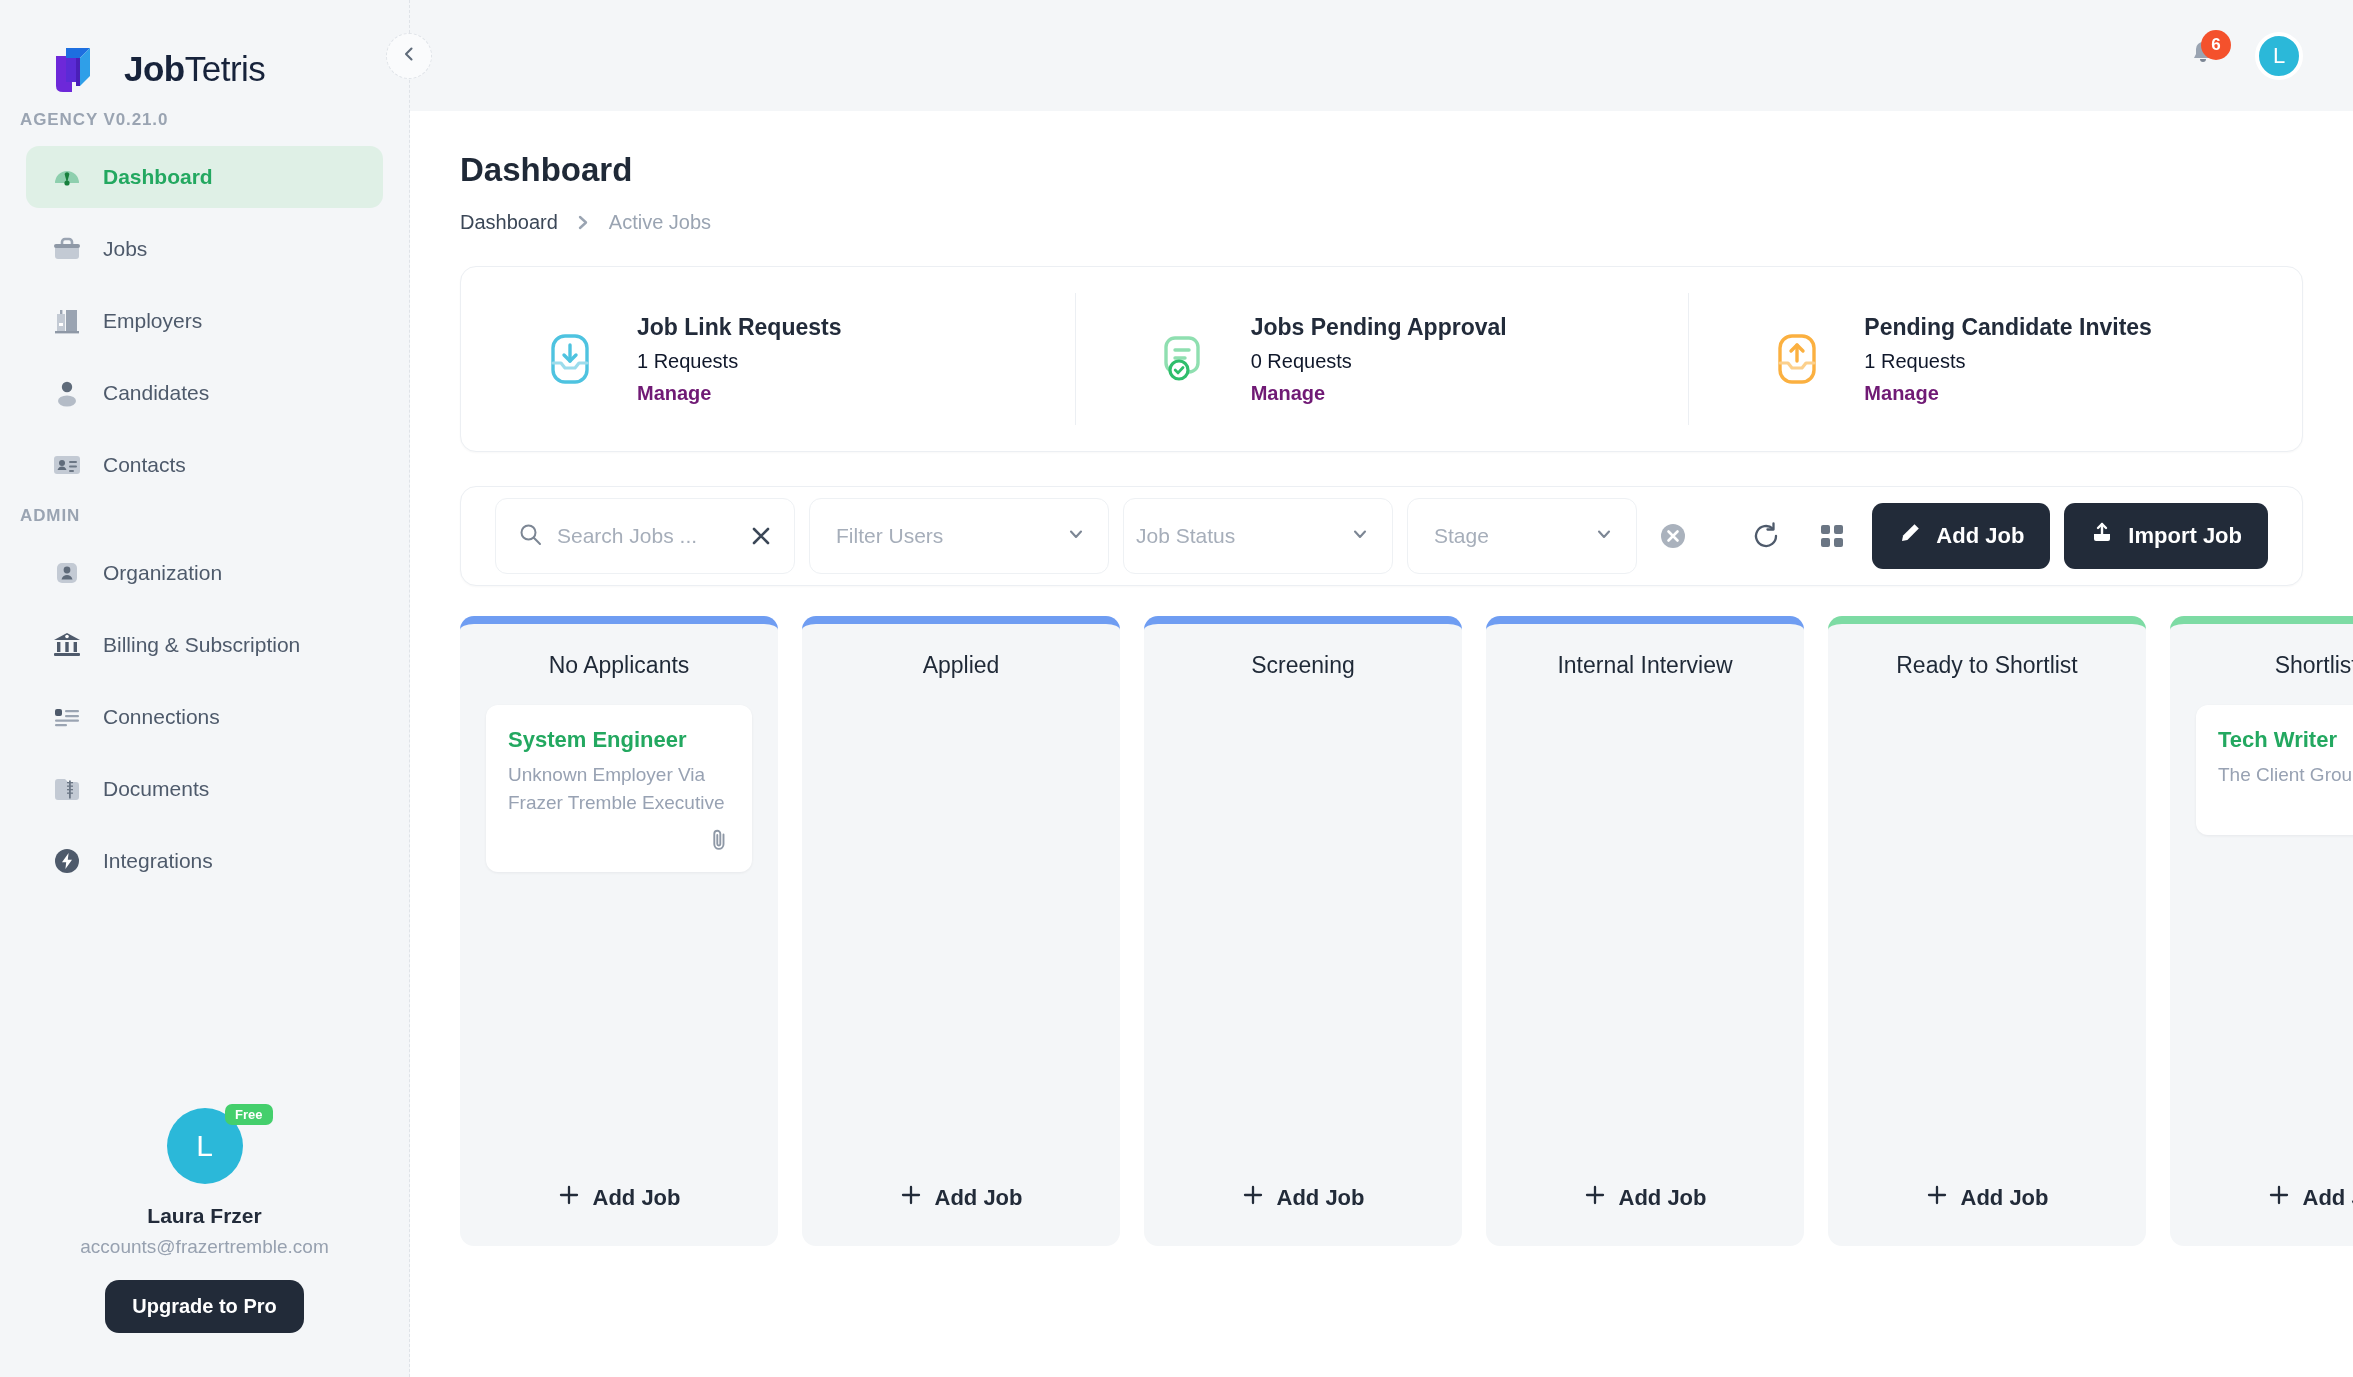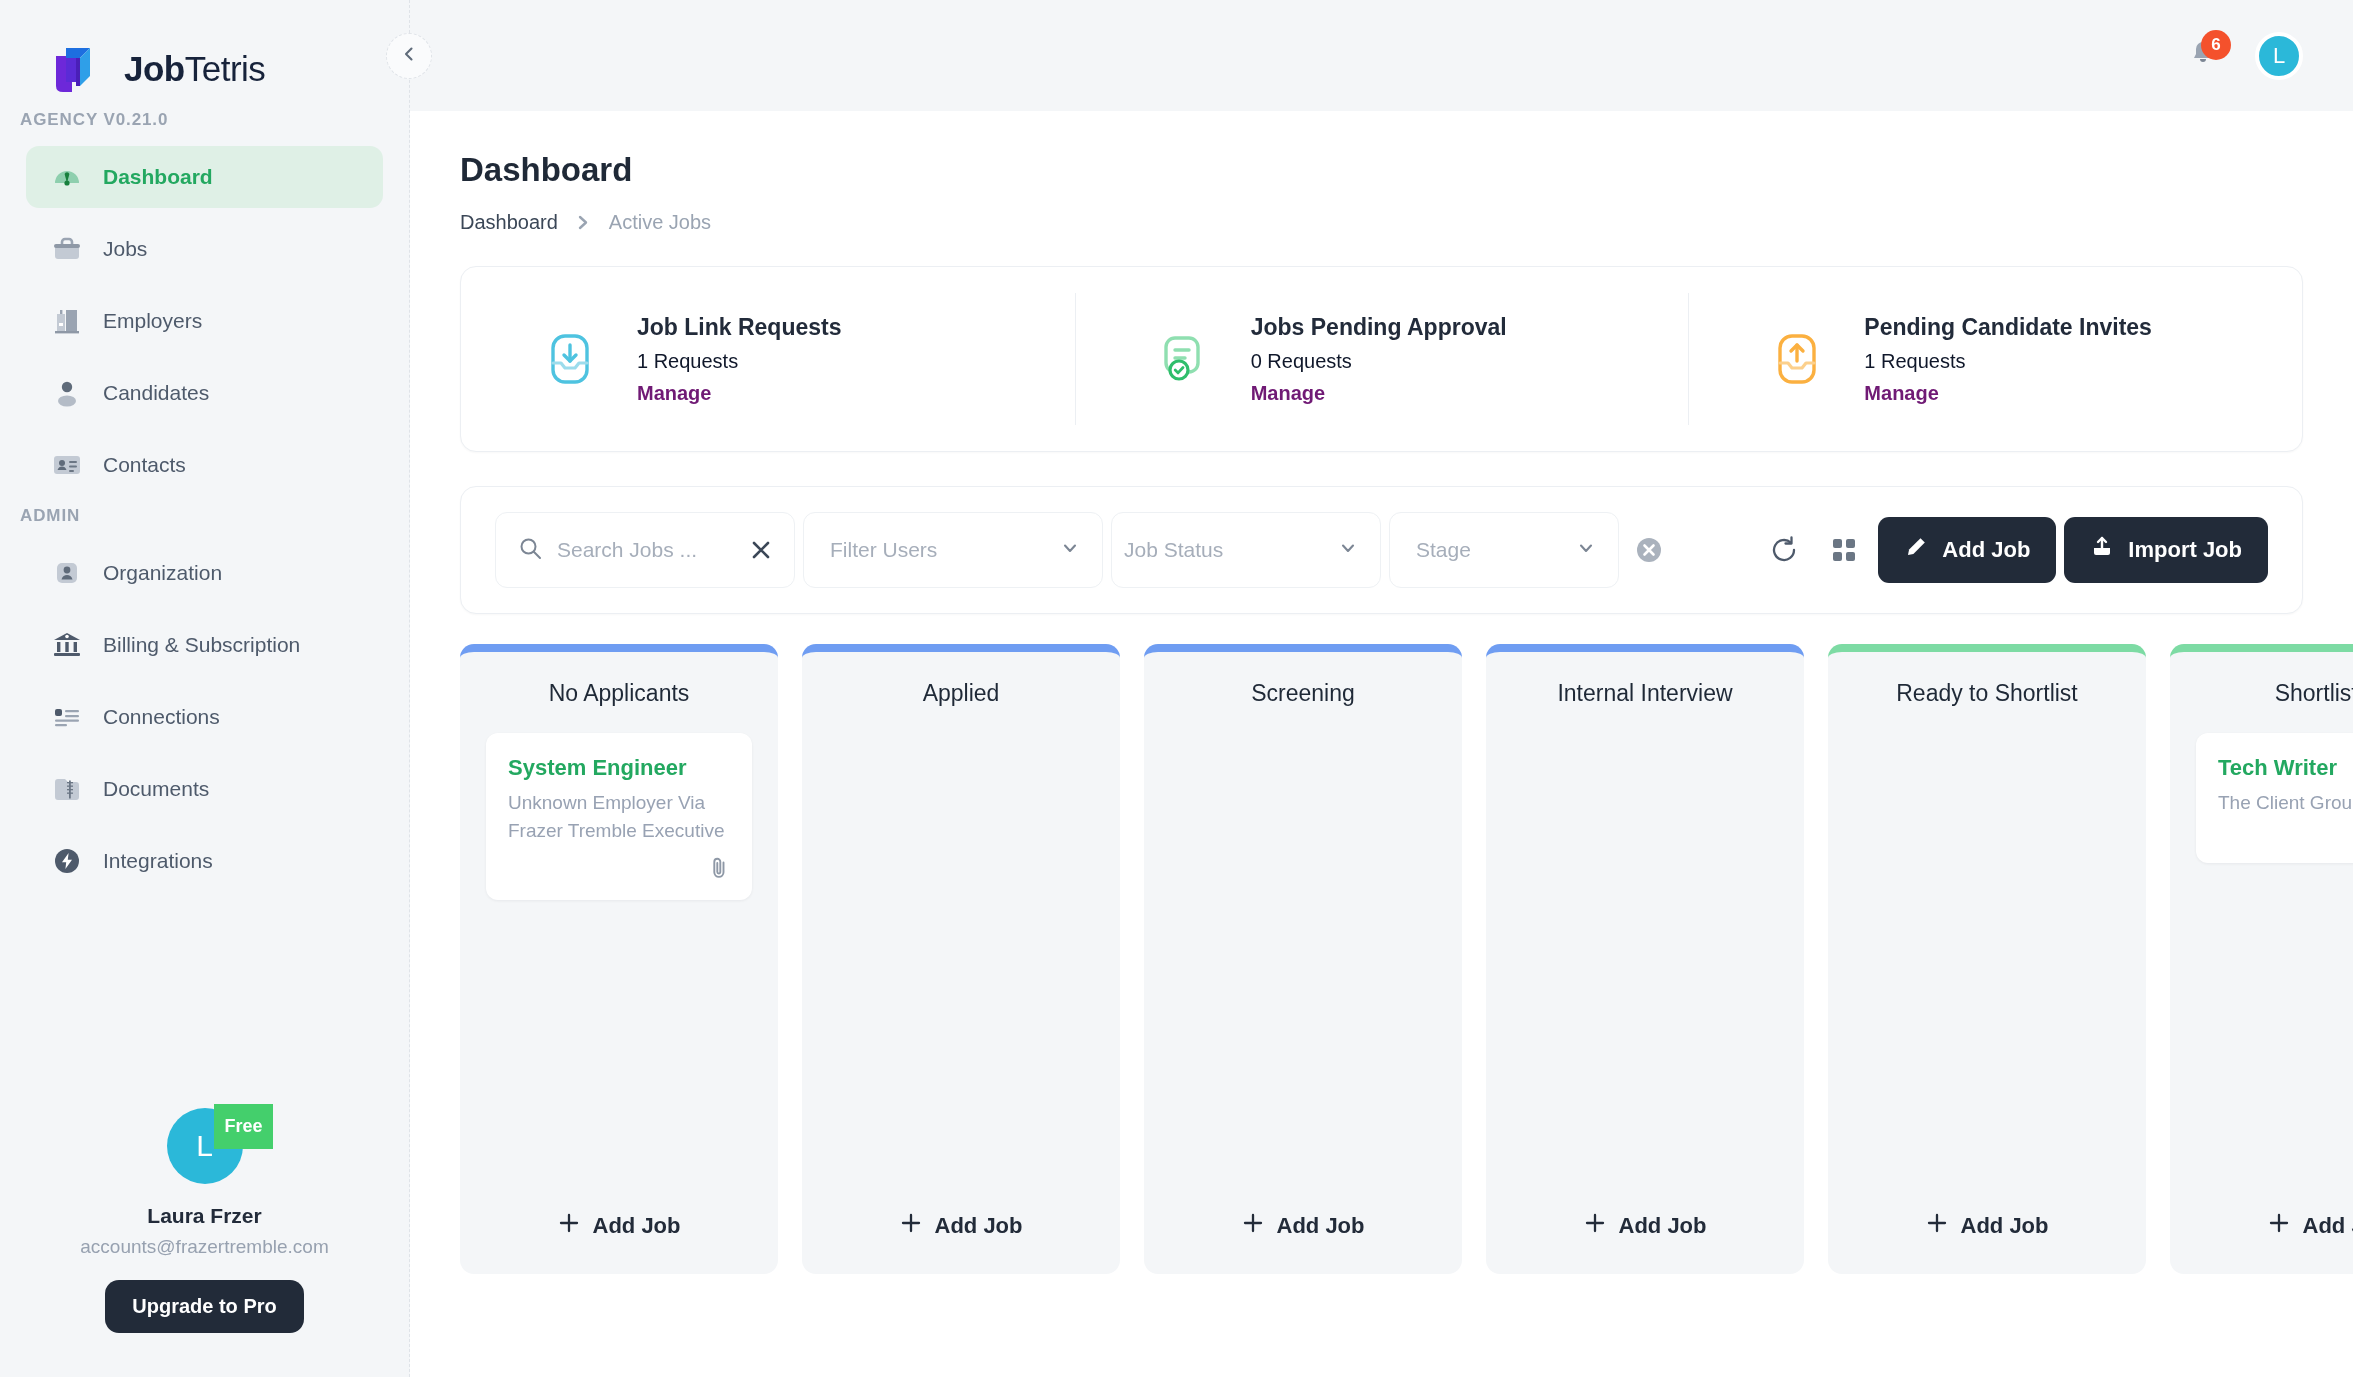--- a/index.html
+++ b/index.html
@@ -45,22 +45,22 @@
   .profile { padding: 0 0 44px 0; display: flex; flex-direction: column; align-items: center; }
   .avatar-wrap { position: relative; width: 76px; height: 76px; margin-bottom: 20px; }
   .avatar-big {
     width: 76px; height: 76px; border-radius: 50%;
     background: #2bb8d9; color: #fff;
     display: flex; align-items: center; justify-content: center;
     font-size: 30px; font-weight: 400;
   }
   .plan-badge {
     position: absolute; top: -4px; right: -30px;
-    background: #44cf6c; color: #fff; font-size: 18px; font-weight: 700;
-    padding: 12px 10px; border-radius: 0;
+    background: #44cf6c; color: #fff; font-size: 13px; font-weight: 700;
+    padding: 3px 10px; border-radius: 7px;
   }
   .profile-name { font-size: 21px; font-weight: 700; color: #222b3a; margin-bottom: 8px; }
   .profile-email { font-size: 19px; color: #97a1b0; margin-bottom: 22px; }
   .upgrade-btn {
     background: #222b39; color: #fff; border: none;
     font-size: 20px; font-weight: 700;
     padding: 15px 27px; border-radius: 14px; cursor: pointer;
     font-family: "Liberation Sans", sans-serif;
   }
 
@@ -117,22 +117,22 @@
   }
   .stat-ico { width: 62px; height: 62px; flex: 0 0 62px; }
   .stat-body { display: flex; flex-direction: column; gap: 9px; }
   .stat-title { font-size: 23px; font-weight: 700; color: #222b3a; }
   .stat-count { font-size: 20px; color: #0f172a; }
   .stat-link { font-size: 20px; font-weight: 700; color: #701a75; cursor: pointer; }
 
   
   .toolbar-card {
     border: 1px solid #eceff3; border-radius: 16px; background: #fff;
-    height: 128px; display: flex; align-items: center;
-    padding: 0 34px 0 34px; margin-bottom: 30px; gap: 8px;
+    height: 100px; display: flex; align-items: center;
+    padding: 0 34px 0 34px; margin-bottom: 30px; gap: 14px;
     box-shadow: 0 1px 2px rgba(16,24,40,.03);
   }
   .search-box {
     width: 300px; height: 76px; border: 1px solid #eef1f4; border-radius: 12px;
     display: flex; align-items: center; gap: 14px; padding: 0 22px; background:#fff;
   }
   .search-input {
     border: none; outline: none; flex: 1 1 auto; font-size: 21px;
     color: #3b4757; background: transparent; font-family: "Liberation Sans", sans-serif; min-width:0;
   }

